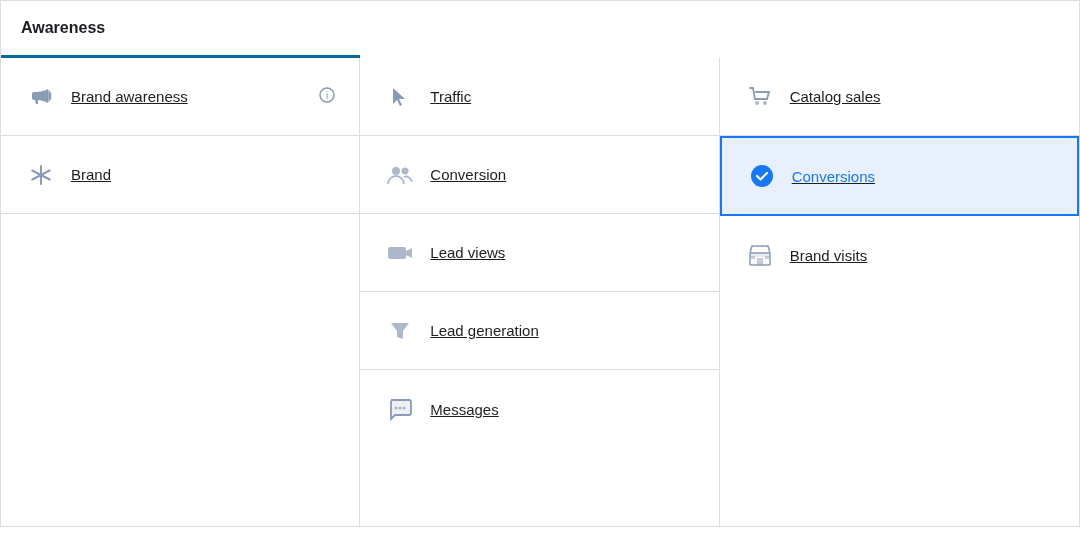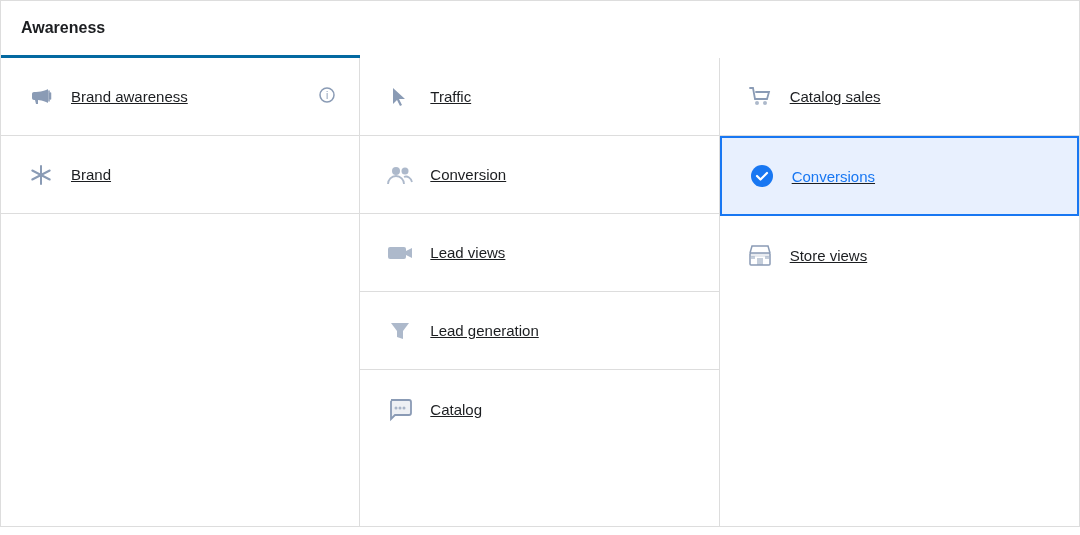--- a/index.html
+++ b/index.html
@@ -167,21 +167,21 @@
     <div class="item">
       <span class="icon">
         <svg width="26" height="26" viewBox="0 0 26 26" fill="none">
           <path d="M4 4H22C23.1 4 24 4.9 24 6V17C24 18.1 23.1 19 22 19H8L4 23V6C4 4.9 4.9 4 4 4Z" fill="none" stroke="#8a9bb5" stroke-width="1.8"></path>
           <circle cx="9" cy="12" r="1.5" fill="#8a9bb5" opacity="0.7"></circle>
           <circle cx="13" cy="12" r="1.5" fill="#8a9bb5" opacity="0.7"></circle>
           <circle cx="17" cy="12" r="1.5" fill="#8a9bb5" opacity="0.7"></circle>
           <path d="M4 4H22C23.1 4 24 4.9 24 6V17C24 18.1 23.1 19 22 19H8L4 23V6C4 4.9 4.9 4 6 4H22" fill="#8a9bb5" opacity="0.15"></path>
         </svg>
       </span>
-      <span class="item-label">Catalog</span>
+      <span class="item-label">Messages</span>
     </div>
   </div>
 
   <div class="col">
     <div class="item">
       <span class="icon">
         <svg width="26" height="26" viewBox="0 0 26 26" fill="none">
           <path d="M3 4H6L8 15H20L22 8H9" stroke="#8a9bb5" stroke-width="1.8" fill="none" stroke-linecap="round"></path>
           <circle cx="10" cy="19" r="2" fill="#8a9bb5" opacity="0.7"></circle>
           <circle cx="18" cy="19" r="2" fill="#8a9bb5" opacity="0.7"></circle>
@@ -202,16 +202,16 @@
       <span class="icon">
         <svg width="26" height="26" viewBox="0 0 26 26" fill="none">
           <rect x="3" y="11" width="20" height="12" rx="1" fill="none" stroke="#8a9bb5" stroke-width="1.5"></rect>
           <path d="M3 11L5 4H21L23 11" stroke="#8a9bb5" stroke-width="1.5" fill="none"></path>
           <rect x="3" y="11" width="20" height="4" fill="#8a9bb5" opacity="0.2"></rect>
           <rect x="10" y="16" width="6" height="7" fill="#8a9bb5" opacity="0.5"></rect>
           <rect x="4" y="14" width="4" height="3" rx="0.5" fill="#8a9bb5" opacity="0.5"></rect>
           <rect x="18" y="14" width="4" height="3" rx="0.5" fill="#8a9bb5" opacity="0.5"></rect>
         </svg>
       </span>
-      <span class="item-label">Store views</span>
+      <span class="item-label">Brand visits</span>
     </div>
   </div>
 </div>
 
 </body></html>

